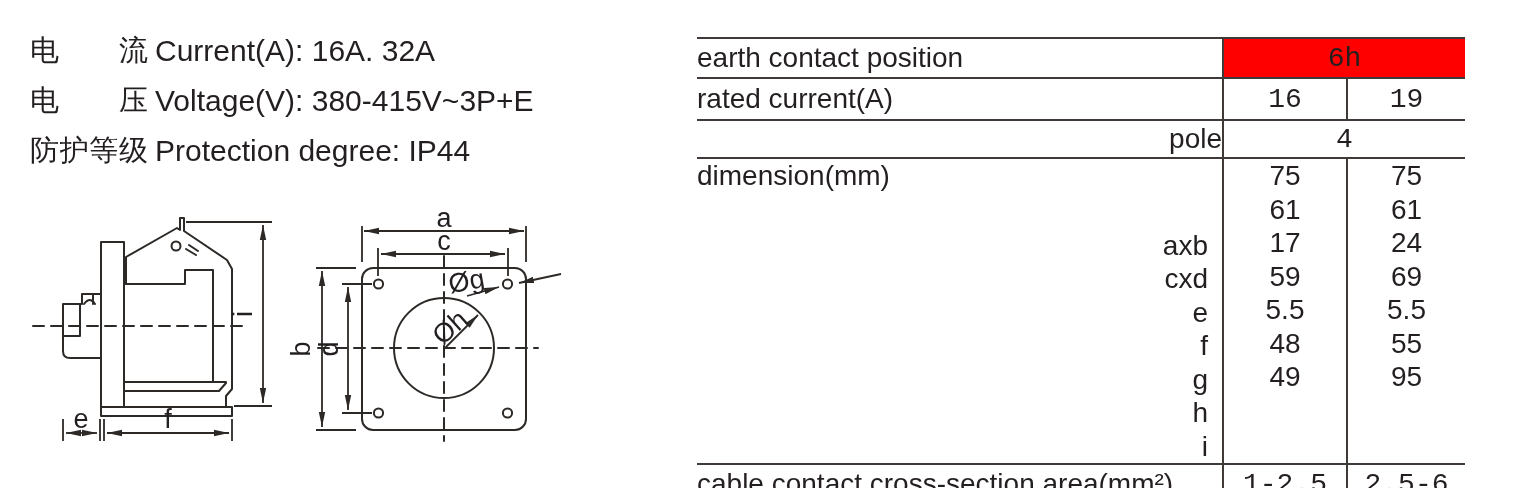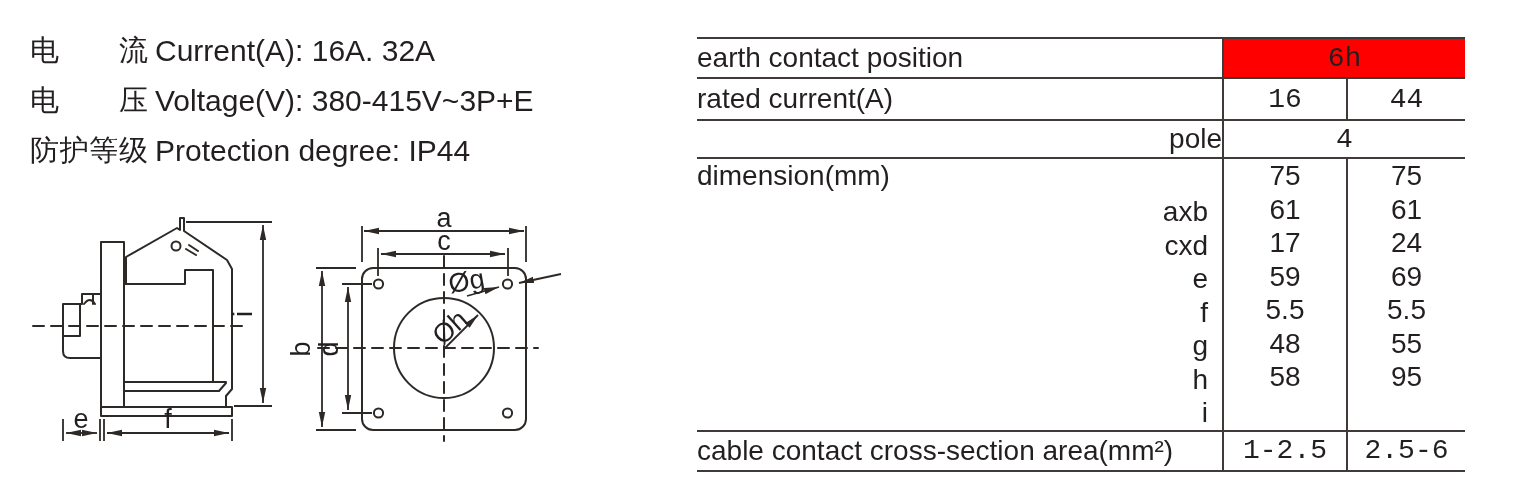--- a/index.html
+++ b/index.html
@@ -31,21 +31,21 @@
   td.vdiv{border-right:2px solid #3f3a37;}
   td.c-val,td.c-span,td.c-red{text-align:center;font-family:Liberation Mono, monospace;}
   td.c-red{background:#ff0000;}
   td.right{text-align:right;padding-right:14px;padding-left:0;}
   tr.r-earth{height:40px;}
   tr.r-current{height:42px;}
   tr.r-pole{height:38px;}
   tr.r-dim{height:235px;}
   tr.r-cable{height:40px;}
   tr.r-dim td{vertical-align:top;}
-  .dimwrap{display:flex;justify-content:space-between;line-height:33.5px;}
+  .dimwrap{display:flex;justify-content:space-between;line-height:33.5px;flex-direction:column;}
   .sublabels{text-align:right;padding-right:14px;line-height:33.5px;margin-top:36px;}
   .valstack{text-align:center;line-height:33.5px;}
 </style>
 </head>
 <body>
 
 <div id="canvas">
 
   <div class="specs">
     <div class="spec-line">
@@ -141,21 +141,21 @@
         <col style="width:118px">
       </colgroup>
     <tbody>
         <tr class="r-earth">
       <td class="c-label">earth contact position</td>
       <td class="c-red" colspan="2">6h</td>
     </tr>
     <tr class="r-current">
       <td class="c-label">rated current(A)</td>
       <td class="c-val vdiv">16</td>
-      <td class="c-val">44</td>
+      <td class="c-val">19</td>
     </tr>
     <tr class="r-pole">
       <td class="c-label right">pole</td>
       <td class="c-span" colspan="2">4</td>
     </tr>
     <tr class="r-dim">
       <td class="c-label">
         <div class="dimwrap">
           <span>dimension(mm)</span>
           <div class="sublabels">
@@ -170,21 +170,21 @@
         </div>
       </td>
       <td class="vdiv">
         <div class="valstack">
           <div>75</div>
           <div>61</div>
           <div>17</div>
           <div>59</div>
           <div>5.5</div>
           <div>48</div>
-          <div>58</div>
+          <div>49</div>
         </div>
       </td>
       <td>
         <div class="valstack">
           <div>75</div>
           <div>61</div>
           <div>24</div>
           <div>69</div>
           <div>5.5</div>
           <div>55</div>

